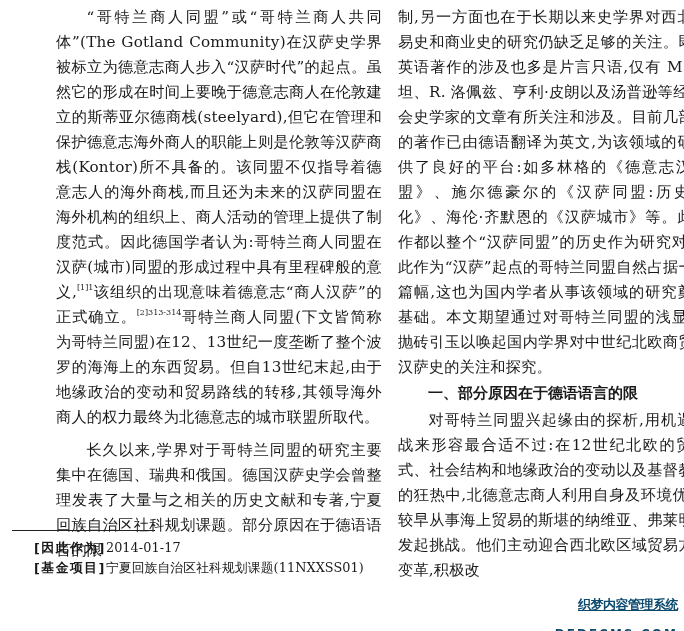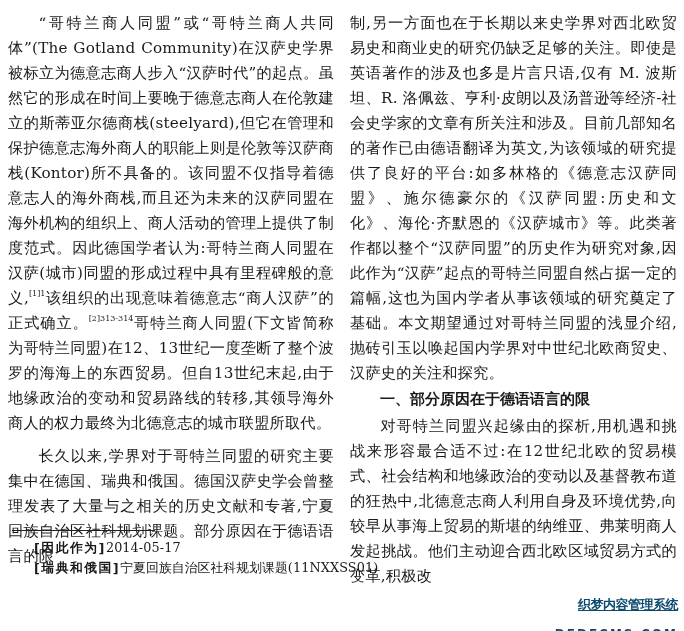--- a/index.html
+++ b/index.html
@@ -2,24 +2,25 @@
 <html><head>
   <meta charset="utf-8">
   <style>
     html, body { margin: 0; padding: 0; background: #ffffff; }
     body {
       width: 684px; height: 631px; position: relative; overflow: hidden;
       font-family: "DejaVu Serif", "Liberation Serif", serif;
       color: #1a1a1a;
     }
     .col {
-      position: absolute; top: 11px;
+      position: absolute; top: 5px;
       font-size: 15.2px; line-height: 25px;
       text-align: justify; text-justify: inter-character;
       letter-spacing: 0.2px;
+      margin-left: 48px;
     }
     .col-left { left: 8px; width: 326px; }
     .col-right { left: 350px; width: 327px; }
     .col p { margin: 0; text-indent: 2em; }
     .col p.cont { text-indent: 0; }
     .col p + p { margin-top: 8px; }
     .col p.after-head { margin-top: 2px; }
     sup { font-size: 8px; line-height: 0; vertical-align: 7px; letter-spacing: 0; }
     .section-heading {
       margin: 1px 0 0 0; text-indent: 2em;
@@ -58,23 +59,23 @@
 <div class="col col-right">
   <p class="cont">制,另一方面也在于长期以来史学界对西北欧贸易史和商业史的研究仍缺乏足够的关注。即使是英语著作的涉及也多是片言只语,仅有 M. 波斯坦、R. 洛佩兹、亨利·皮朗以及汤普逊等经济-社会史学家的文章有所关注和涉及。目前几部知名的著作已由德语翻译为英文,为该领域的研究提供了良好的平台:如多林格的《德意志汉萨同盟》、施尔德豪尔的《汉萨同盟:历史和文化》、海伦·齐默恩的《汉萨城市》等。此类著作都以整个“汉萨同盟”的历史作为研究对象,因此作为“汉萨”起点的哥特兰同盟自然占据一定的篇幅,这也为国内学者从事该领域的研究奠定了基础。本文期望通过对哥特兰同盟的浅显介绍,抛砖引玉以唤起国内学界对中世纪北欧商贸史、汉萨史的关注和探究。</p>
   <div class="section-heading">一、部分原因在于德语语言的限</div>
   <p class="after-head">对哥特兰同盟兴起缘由的探析,用机遇和挑战来形容最合适不过:在12世纪北欧的贸易模式、社会结构和地缘政治的变动以及基督教布道的狂热中,北德意志商人利用自身及环境优势,向较早从事海上贸易的斯堪的纳维亚、弗莱明商人发起挑战。他们主动迎合西北欧区域贸易方式的变革,积极改</p>
 </div>
 
 <div class="footnote-rule"></div>
 
 <div class="footnotes">
   <div class="fn-row">
-    <span class="fn-label">[因此作为]</span><span>2014-05-17</span>
+    <span class="fn-label">[因此作为]</span><span>2014-01-17</span>
   </div>
   <div class="fn-row">
-    <span class="fn-label">[瑞典和俄国]</span><span>宁夏回族自治区社科规划课题(11NXXSS01)</span>
+    <span class="fn-label">[基金项目]</span><span>宁夏回族自治区社科规划课题(11NXXSS01)</span>
   </div>
 </div>
 
 <div class="watermark">
   <div class="wm-cn">织梦内容管理系统</div>
   <div class="wm-en">DEDECMS.COM</div>
 </div>
 
 </body></html>

